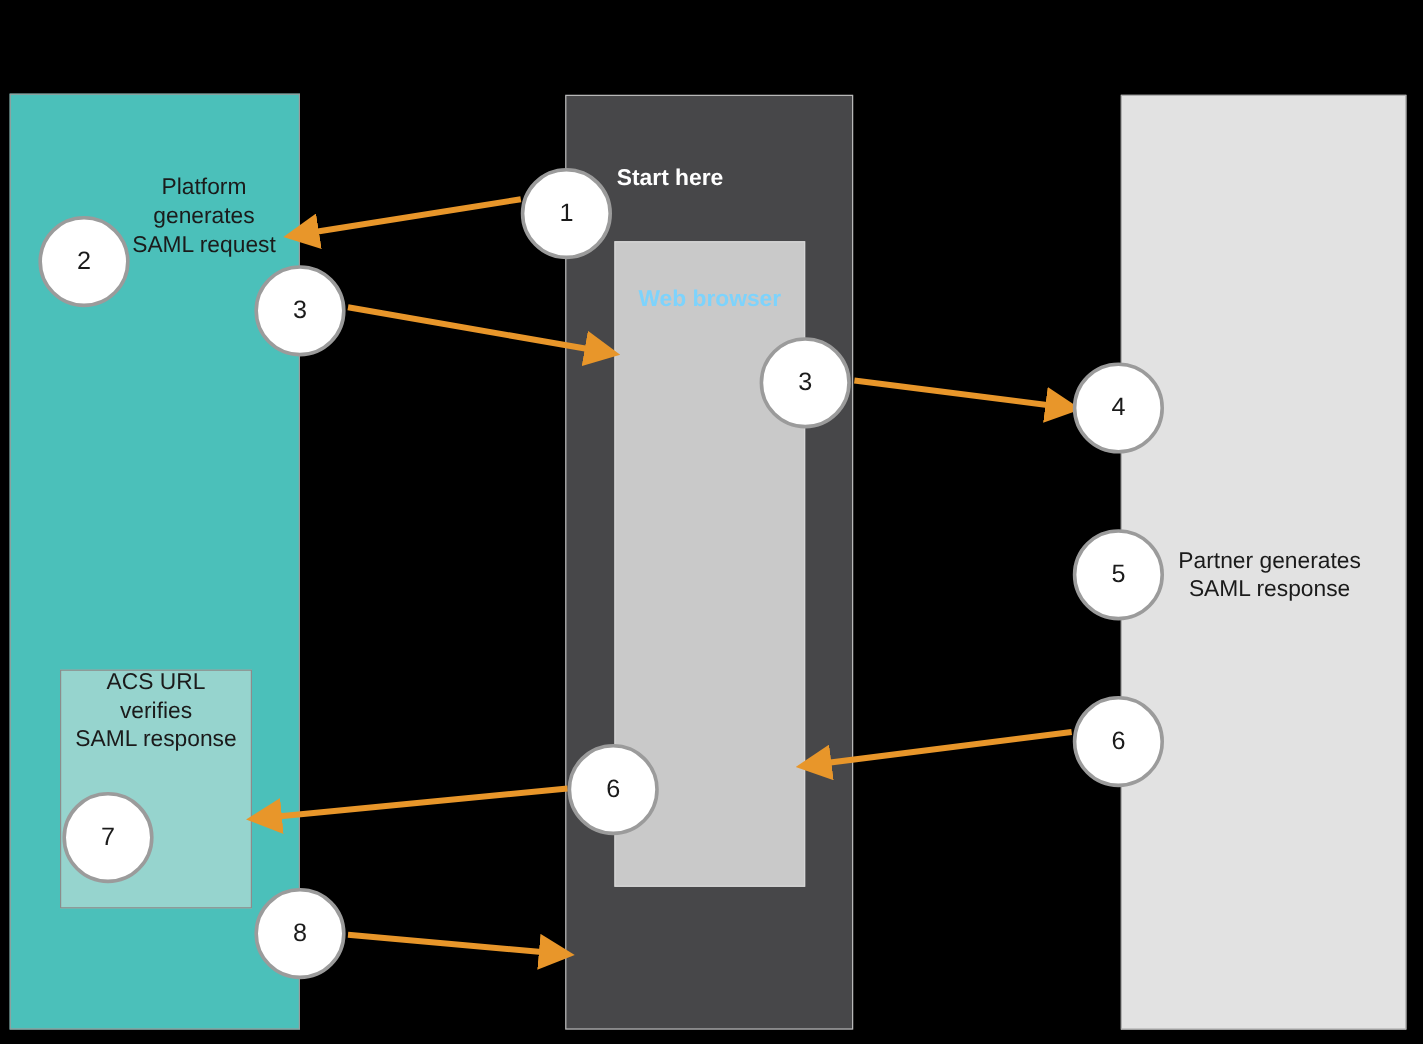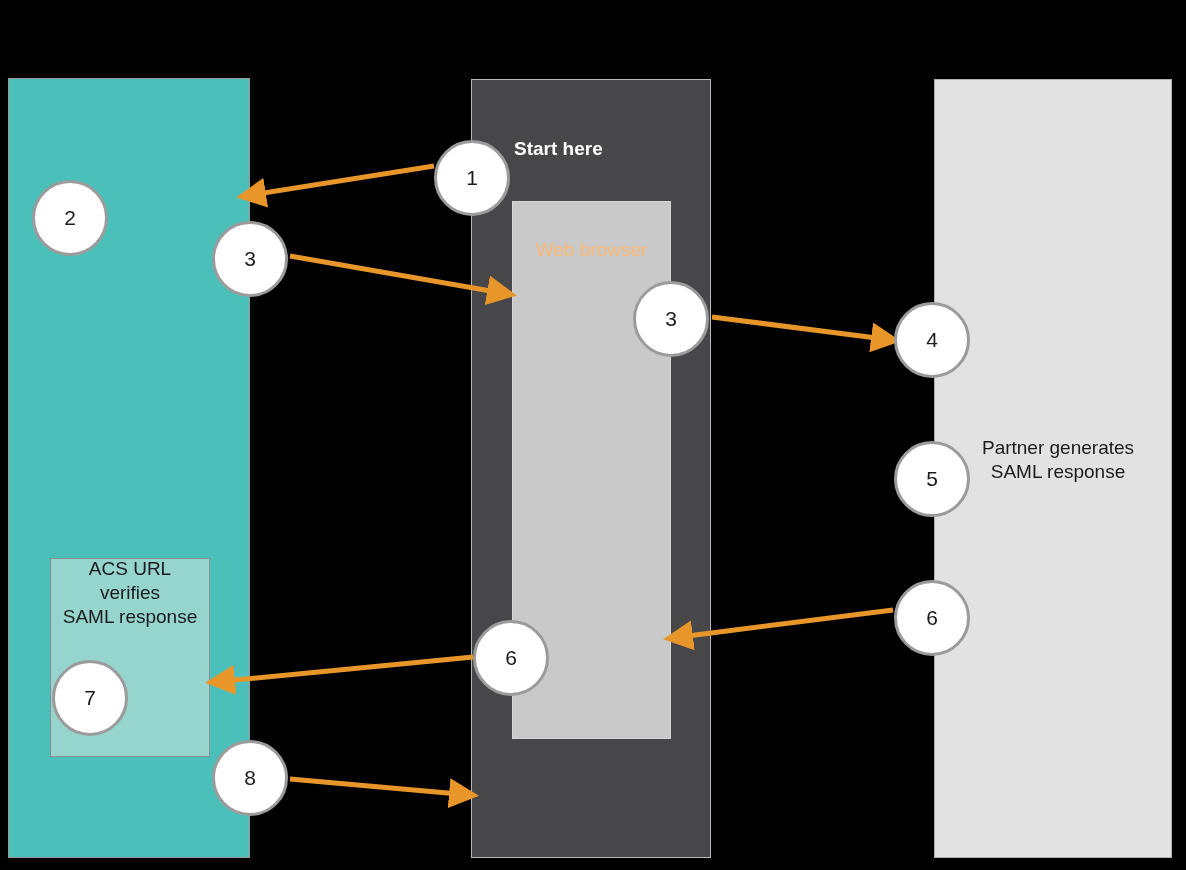--- a/index.html
+++ b/index.html
@@ -50,22 +50,22 @@
   }
   .label {
     position: absolute;
     text-align: center;
     color: #1b1b1b;
     font-size: 19px;
     line-height: 24px;
     white-space: pre-line;
   }
   .label-dark-bold {
-    color: #fdba74;
-    font-weight: normal;
+    color: #7dd3fc;
+    font-weight: bold;
     font-size: 19px;
   }
   .circle {
     position: absolute;
     width: 76px;
     height: 76px;
     border-radius: 50%;
     background: #ffffff;
     border: 3px solid #9b9b9b;
     box-sizing: border-box;
@@ -93,29 +93,32 @@
 
   <div class="panel" id="panel-platform" style="left: 8px; top: 78px; width: 242px; height: 780px; background: rgb(75, 192, 186);"></div>
   <div class="panel" id="panel-browser" style="left: 471px; top: 79px; width: 240px; height: 779px; background: rgb(71, 71, 73);"></div>
   <div class="panel" id="panel-partner" style="left: 934px; top: 79px; width: 238px; height: 779px; background: rgb(226, 226, 226);"></div>
 
   <div id="box-webbrowser" style="background: rgb(201, 201, 201);"></div>
   <div id="box-acs" style="background: rgb(150, 212, 206);"></div>
 
   <div class="label lbl-block label-dark-bold" style="left: 514px; top: 137px; width: 160px; text-align: left; color: rgb(255, 255, 255); font-weight: bold;">Start here</div>
 
+  <div class="label lbl-block" style="left:103px; top:145px; width:134px;">Platform
+generates
+SAML request</div>
 
   <div class="label lbl-block label-dark-bold" style="left:512px; top:238px; width:159px; text-align:center;">Web browser</div>
 
   <div class="label lbl-block" style="left:55px; top:557px; width:150px;">ACS URL
 verifies
 SAML response</div>
 
 
-  <div class="label lbl-block" style="left:958px; top:436px; width:200px;">Partner generates
+  <div class="label lbl-block" style="left:958px; top:456px; width:200px;">Partner generates
 SAML response</div>
 
   <svg id="arrow-layer" viewBox="0 0 1186 870">
     <defs>
       <marker id="ah" markerWidth="6" markerHeight="6" refX="4.2" refY="3" orient="auto" markerUnits="strokeWidth">
         <path d="M0,0 L6,3 L0,6 z" fill="#E8962A"></path>
       </marker>
     </defs>
     <g id="arrows-group" stroke="#E8962A" stroke-width="5" fill="none">
         <line x1="434" y1="166" x2="245" y2="196" stroke="#E8962A" stroke-width="5" marker-end="url(#ah)"></line>

